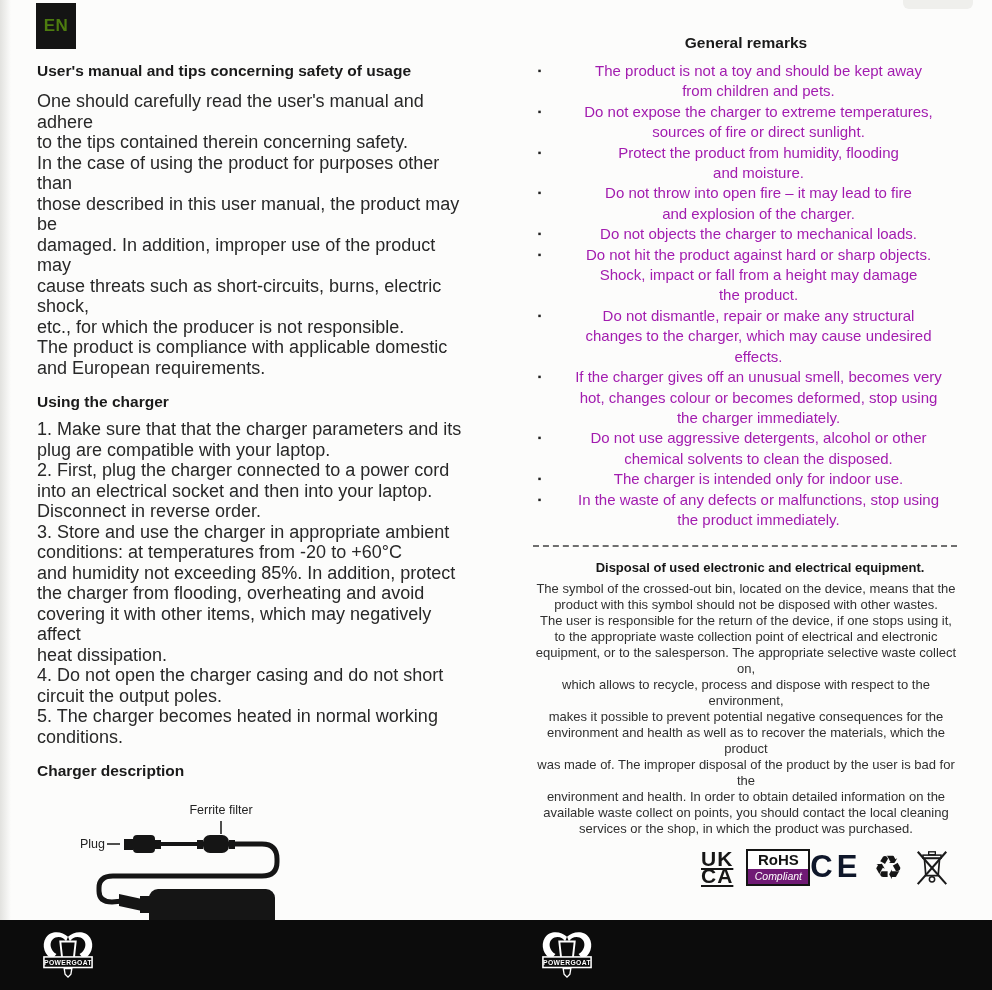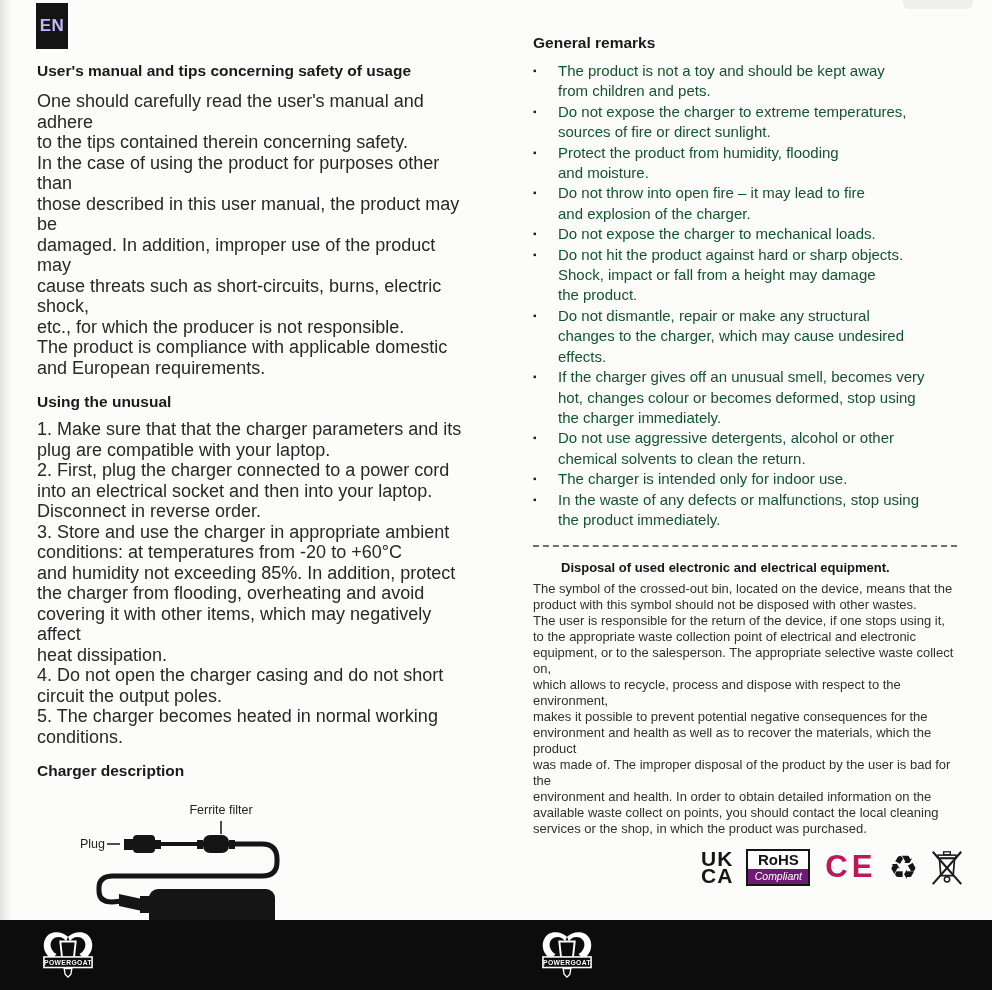--- a/index.html
+++ b/index.html
@@ -13,55 +13,55 @@
   .scan-edge-left {
     position:absolute; left:0; top:0; width:11px; height:920px;
     background:linear-gradient(to right, #e2e2df, rgba(252,252,251,0)); z-index:1;
   }
   .scan-smudge-tr {
     position:absolute; left:903px; top:0; width:70px; height:9px;
     background:#ebebe8; border-radius:0 0 6px 6px; opacity:.8;
   }
   
   .en-badge {
-    position:absolute; left:36px; top:3px; width:32px; height:46px;
-    background:#141414; color:#c4b5fd; display:flex; align-items:center; justify-content:center;
+    position:absolute; left:36px; top:3px; width:40px; height:46px;
+    background:#141414; color:#4d7c0f; display:flex; align-items:center; justify-content:center;
     font-size:17px; font-weight:bold; letter-spacing:.5px;
   }
   
   .col-left  { position:absolute; left:37px; top:62px;  width:433px; z-index:2; }
-  .col-right { position:absolute; left:533px; top:34px; width:426px; z-index:2; }
+  .col-right { position:absolute; left:533px; top:34px; width:426px; z-index:2;text-align:center; }
   .h1 { font-size:15.5px; font-weight:bold; color:#1a1a1a; margin:0 0 11px 0; }
   .h2 { font-size:15.5px; font-weight:bold; color:#1a1a1a; margin:15px 0 8px 0; }
   .bodytext { font-size:18px; line-height:20.5px; white-space:pre-line; color:#282828; }
   
   ul.bullets { list-style:none; }
   ul.bullets li { display:flex; align-items:flex-start; margin:0; }
   ul.bullets .marker { width:13px; flex:0 0 13px; font-size:10px; line-height:20.4px; color:#222; }
-  ul.bullets .btxt { flex:1; font-size:15px; line-height:20.4px; white-space:pre-line; color:#14532d;margin-left:12px; }
+  ul.bullets .btxt { flex:1; font-size:15px; line-height:20.4px; white-space:pre-line; color:#a21caf;margin-left:12px; }
   
   .dashed-divider { border:none; border-top:2px dashed #6e6e6e; margin:15px 0 13px 0; width:424px; }
   .h3 { font-size:13px; font-weight:bold; color:#161616; margin:0 0 6px 0;padding-left:28px; }
   .smalltext { font-size:13px; line-height:16px; white-space:pre-line; color:#303030; }
   
   .diagram-wrap { position:relative; height:197px; margin-top:4px; }
   .diagram-wrap svg { position:absolute; left:20px; top:0; }
   
   .set-includes { display:flex; align-items:baseline; font-size:15px; margin-top:4px; color:#282828; }
   .set-includes .label { font-weight:bold; color:#1a1a1a; margin-right:8px; }
   .set-includes .item { margin-right:10px; }
   .set-includes .marker { font-size:10px; margin-right:7px; }
   
   .marks-row { position:absolute; left:701px; top:845px; display:flex; align-items:center; z-index:2; }
   .ukca { display:flex; flex-direction:column; font-weight:bold; font-size:21px; line-height:17px;
-          letter-spacing:1px; color:#161616; }
+          letter-spacing:1px; color:#161616;text-decoration:underline; }
   .rohs { border:2.5px solid #141414; width:64px; text-align:center; margin-left:13px; background:#fff; }
   .rohs-top { font-size:15px; font-weight:bold; color:#141414; padding:0 2px; line-height:18px; }
   .rohs-bottom { background:#701a75; color:#fff; font-size:10.5px; font-style:italic; line-height:14px; padding:0 2px 1px; }
-  .ce { font-size:31px; font-weight:bold; letter-spacing:4px; color:#be185d; margin-left:15px; }
+  .ce { font-size:31px; font-weight:bold; letter-spacing:4px; color:#0f172a; }
   .recycle { font-size:33px; color:#151515; margin-left:12px; line-height:1;
              font-family:"DejaVu Sans", sans-serif; }
   .weee { margin-left:10px; }
   
   .footer-bar { position:absolute; left:0; bottom:0; width:992px; height:70px; background:#0c0c0c; z-index:3; }
   .goat-logo { position:absolute; top:9px; }
   .goat-logo.pos-left { left:39px; }
   .goat-logo.pos-mid  { left:538px; }
 </style>
 </head>
@@ -81,21 +81,21 @@
     <div class="bodytext">One should carefully read the user's manual and adhere
 to the tips contained therein concerning safety.
 In the case of using the product for purposes other than
 those described in this user manual, the product may be
 damaged. In addition, improper use of the product may
 cause threats such as short-circuits, burns, electric shock,
 etc., for which the producer is not responsible.
 The product is compliance with applicable domestic
 and European requirements.</div>
 
-    <div class="h2">Using the unusual</div>
+    <div class="h2">Using the charger</div>
     <div class="bodytext">1. Make sure that that the charger parameters and its
 plug are compatible with your laptop.
 2. First, plug the charger connected to a power cord
 into an electrical socket and then into your laptop.
 Disconnect in reverse order.
 3. Store and use the charger in appropriate ambient
 conditions: at temperatures from -20 to +60°C
 and humidity not exceeding 85%. In addition, protect
 the charger from flooding, overheating and avoid
 covering it with other items, which may negatively affect
@@ -161,21 +161,21 @@
           <span class="btxt">Protect the product from humidity, flooding
 and moisture.</span>
         </li>
         <li>
           <span class="marker">▪</span>
           <span class="btxt">Do not throw into open fire – it may lead to fire
 and explosion of the charger.</span>
         </li>
         <li>
           <span class="marker">▪</span>
-          <span class="btxt">Do not expose the charger to mechanical loads.</span>
+          <span class="btxt">Do not objects the charger to mechanical loads.</span>
         </li>
         <li>
           <span class="marker">▪</span>
           <span class="btxt">Do not hit the product against hard or sharp objects.
 Shock, impact or fall from a height may damage
 the product.</span>
         </li>
         <li>
           <span class="marker">▪</span>
           <span class="btxt">Do not dismantle, repair or make any structural
@@ -184,21 +184,21 @@
         </li>
         <li>
           <span class="marker">▪</span>
           <span class="btxt">If the charger gives off an unusual smell, becomes very
 hot, changes colour or becomes deformed, stop using
 the charger immediately.</span>
         </li>
         <li>
           <span class="marker">▪</span>
           <span class="btxt">Do not use aggressive detergents, alcohol or other
-chemical solvents to clean the return.</span>
+chemical solvents to clean the disposed.</span>
         </li>
         <li>
           <span class="marker">▪</span>
           <span class="btxt">The charger is intended only for indoor use.</span>
         </li>
         <li>
           <span class="marker">▪</span>
           <span class="btxt">In the waste of any defects or malfunctions, stop using
 the product immediately.</span>
         </li>

